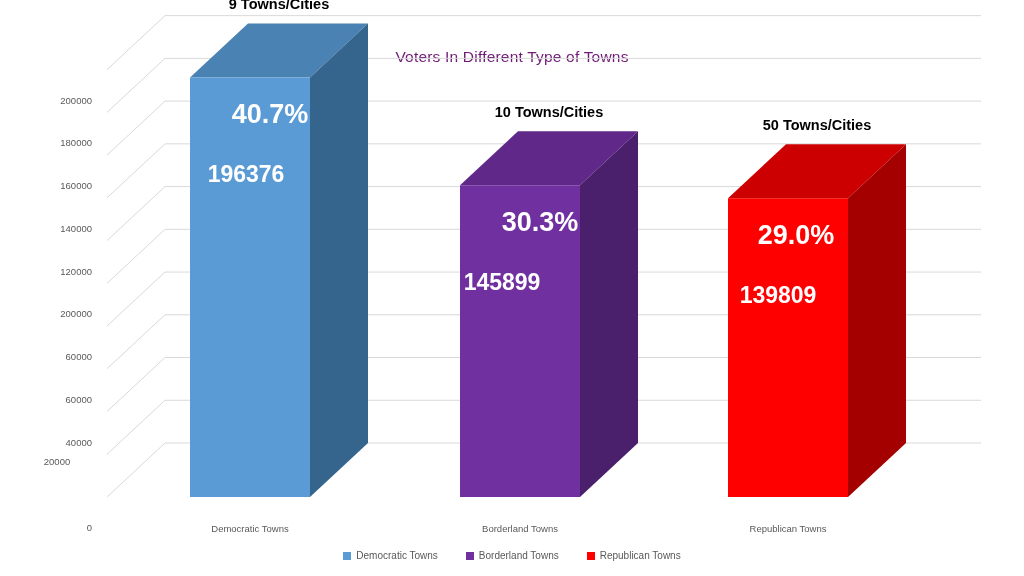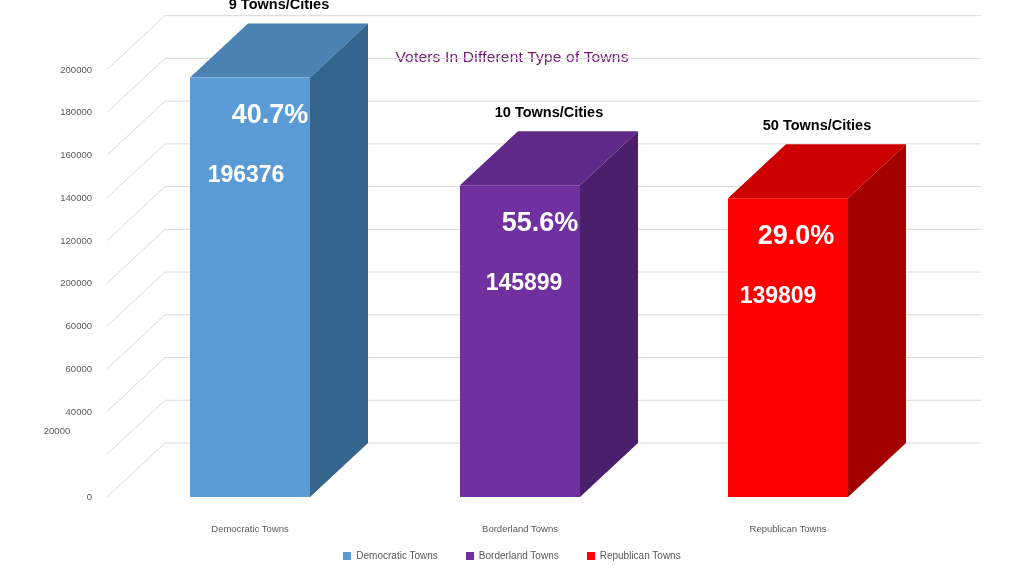--- a/index.html
+++ b/index.html
@@ -15,21 +15,21 @@
     text-align:center;font-size:15.5px;color:#701a75;
     font-weight:400;letter-spacing:.2px;margin-top:40px;
   }
 
   
   #plot-svg{position:absolute;left:0;top:0;width:1024px;height:576px;}
 
   
   .ytick{
     position:absolute;text-align:right;width:70px;
-    font-size:9.5px;color:#595959;line-height:1;
+    font-size:9.5px;color:#595959;line-height:1;margin-top:31px;
   }
 
   
   .xcat{
     position:absolute;top:524px;text-align:center;
     font-size:9.5px;color:#595959;line-height:1;
   }
 
   
   .bar-header{
@@ -106,22 +106,22 @@
         <polygon points="728,198.25718396226415 848,198.25718396226415 848,497 728,497" fill="#FF0000"></polygon>
       </g>
   </svg>
 
   <div id="label-layer">
       <div class="bar-header" style="left: 130px; width: 298px; top: -2.61475px;">9 Towns/Cities</div>
       <div class="bar-pct" style="left: 190px; width: 120px; top: 101.385px;">40.7%</div>
       <div class="bar-val" style="left: 190px; width: 112px; top: 163.385px;">196376</div>
       <div class="xcat" style="left: 140px; width: 220px;">Democratic Towns</div>
       <div class="bar-header" style="left: 400px; width: 298px; top: 105.244px;">10 Towns/Cities</div>
-      <div class="bar-pct" style="left: 460px; width: 120px; top: 209.244px;">55.6%</div>
-      <div class="bar-val" style="left: 464px; width: 120px; top: 271.244px;">145899</div>
+      <div class="bar-pct" style="left: 460px; width: 120px; top: 209.244px;">30.3%</div>
+      <div class="bar-val" style="left: 442px; width: 120px; top: 271.244px;">145899</div>
       <div class="xcat" style="left: 410px; width: 220px;">Borderland Towns</div>
       <div class="bar-header" style="left: 668px; width: 298px; top: 118.257px;">50 Towns/Cities</div>
       <div class="bar-pct" style="left: 728px; width: 96px; top: 222.257px;">29.0%</div>
       <div class="bar-val" style="left: 728px; width: 100px; top: 284.257px;">139809</div>
       <div class="xcat" style="left: 678px; width: 220px;">Republican Towns</div>
     </div>
 
   <div class="legend">
     <div class="legend-item">
       <span class="legend-swatch" style="background:#5B9BD5"></span>

